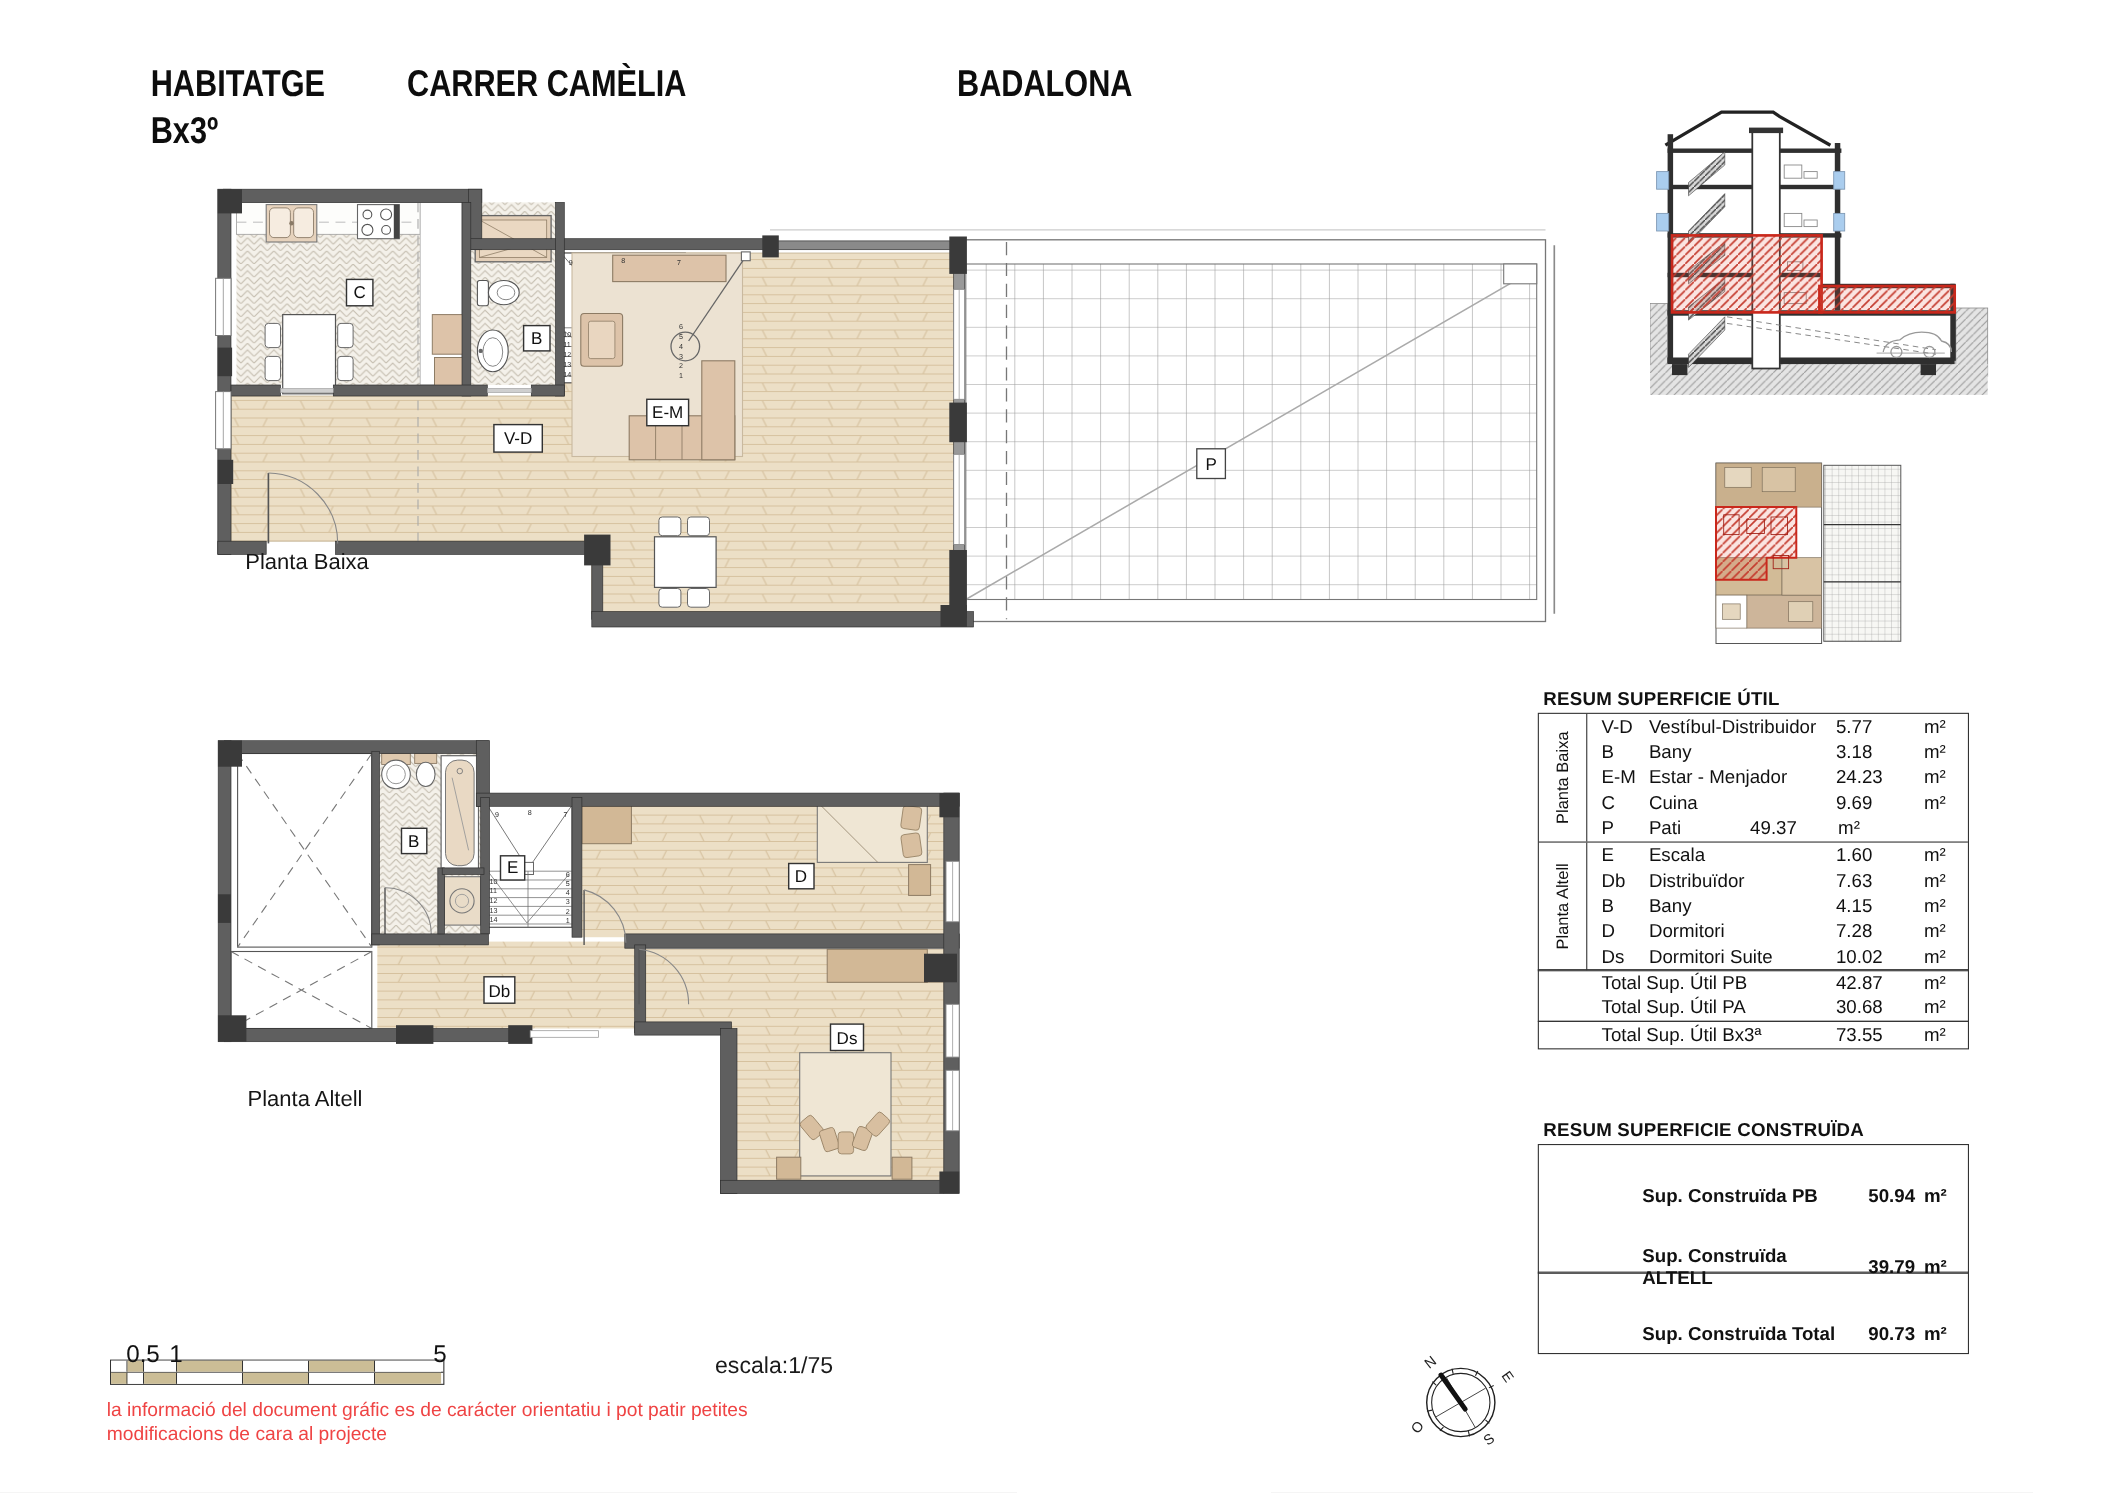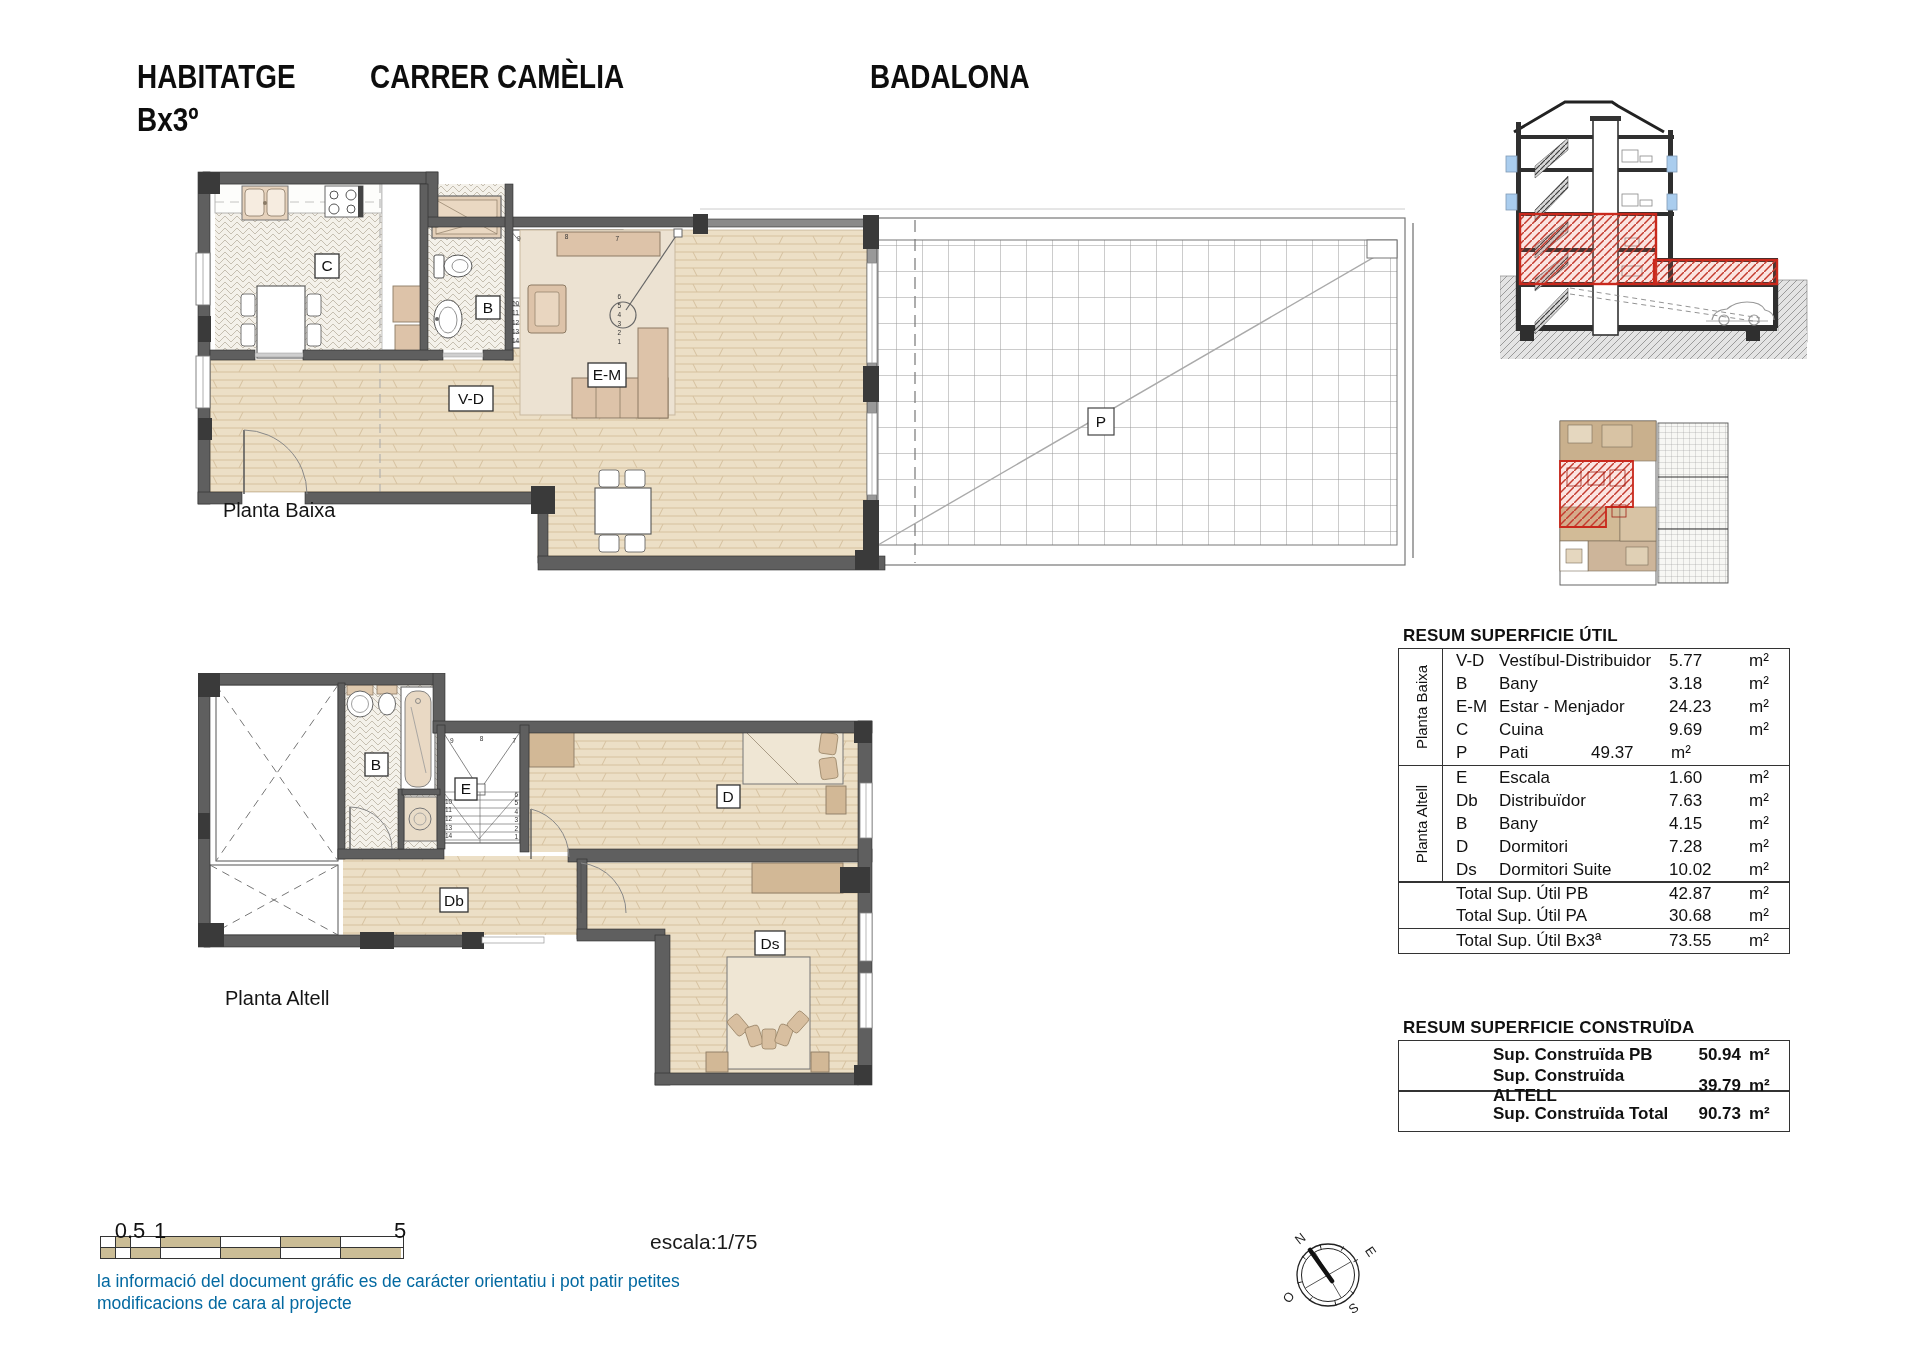--- a/index.html
+++ b/index.html
@@ -20,31 +20,31 @@
   .u-row .code{padding-left:13px;}
   .u-row .val{}
   .u-row .unit{padding-left:8px;}
   .u-row.mid .val,.u-row.mid .unit{transform:translateX(-78px);}
   .u-tot{border:1.6px solid #333;margin-top:-1.6px;padding:1px 0;}
   .t-row{display:grid;grid-template-columns:1fr 72px 42px;align-items:center;height:22px;padding-left:57px;padding-right:6px;}
   .t-row .val{text-align:left;}
   .t-row .unit{padding-left:8px;}
   .c-box1{border:1.6px solid #333;padding:3px 0;}
   .c-box2{border:1.6px solid #333;margin-top:-1.6px;padding:12px 0 6px 0;}
-  .c-row{display:grid;grid-template-columns:1fr 72px 42px;align-items:center;height:22px;padding-left:94px;padding-right:6px;font-weight:700;}
+  .c-row{display:grid;grid-template-columns:1fr 72px 42px;align-items:center;height:22px;padding-left:94px;padding-right:6px;font-weight:700;margin-top:33px;}
   .c-row .val{text-align:right;}
   .c-row .unit{padding-left:8px;}
   
   .sb-labels{position:relative;height:18px;font-size:22px;}
   .sb-labels span{position:absolute;transform:translateX(-50%);}
   .sb-bar{width:302px;border:1px solid #333;}
   .sb-row{display:flex;height:10px;}
   .sb-row div{height:100%;border-right:1px solid #333;box-sizing:border-box;}
   .sb-row div:last-child{border-right:none;}
-  .disclaimer{width:690px;font-size:17.5px;line-height:1.26;color:#0369a1;}
+  .disclaimer{width:690px;font-size:17.5px;line-height:1.26;color:#ef4444;}
   .escala{font-size:21px;color:#1a1a1a;}
   .plan-label{font-size:20px;color:#151515;}
   svg text{font-family:"Liberation Sans",sans-serif;}
 </style>
 </head>
 <body>
 
 <div class="page">
 
   <svg width="0" height="0" style="position:absolute">

